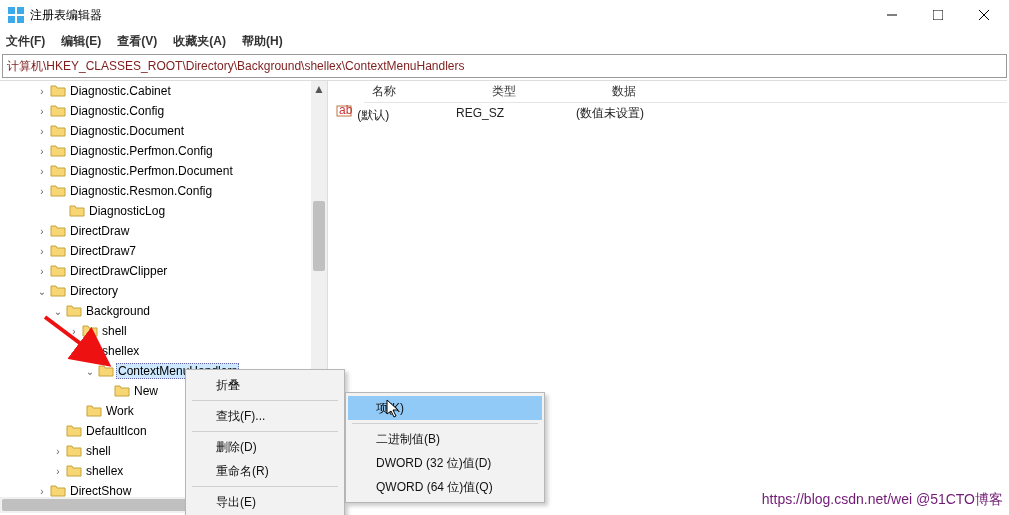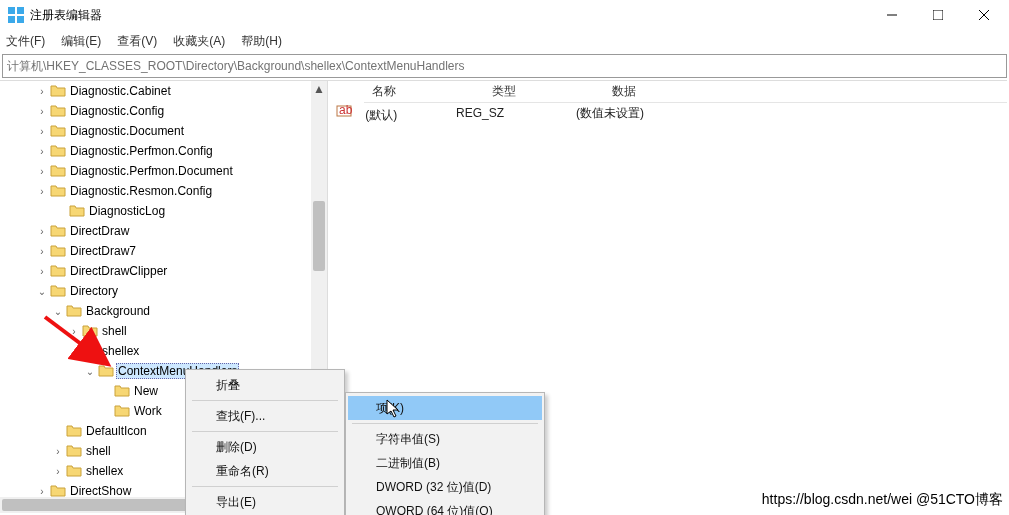--- a/index.html
+++ b/index.html
@@ -2,23 +2,23 @@
 <html><head>
 <meta charset="utf-8">
 <style>
   * { margin: 0; padding: 0; box-sizing: border-box; font-family: "Microsoft YaHei", "Segoe UI", Arial, sans-serif; font-size: 12px; }
   body { background: #fff; width: 1009px; height: 515px; overflow: hidden; position: relative; }
   .titlebar { height: 30px; background:#fff; display:flex; align-items:center; padding:0 2px; border-bottom:0px; }
   .titlebar .app-icon { width:16px; height:16px; margin:0 6px; display:inline-block;}
   .titlebar .title { flex:0 0 auto; color:#000; }
   .titlebar .spacer { flex:1; }
   .winbtn { width:46px; height:30px; display:flex; align-items:center; justify-content:center; color:#333; }
-  .menubar { height:22px; display:flex; align-items:center; padding:0 6px; gap:16px; color:#333; }
+  .menubar { height:22px; display:flex; align-items:center; padding:0 6px; gap:16px; color:#333;font-weight:bold; }
   .menubar span { cursor:default; }
-  .addrbar { height:24px; border:1px solid #999; margin:2px 2px 0 2px; display:flex; align-items:center; padding:0 4px; color:#737373; background:#fff; }
+  .addrbar { height:24px; border:1px solid #999; margin:2px 2px 0 2px; display:flex; align-items:center; padding:0 4px; color:#7f1d1d; background:#fff; }
   .content { position:absolute; top:80px; left:0; right:2px; bottom:2px; border-top:1px solid #ddd; display:flex; }
   
   .treewrap{ width:328px;  position:relative; border-right:1px solid #ddd; background:#fff; overflow:hidden;}
   .tree { position:absolute; inset:0 16px 16px 0; overflow:hidden;}
   .tree-vscroll{position:absolute; top:0; right:0; bottom:16px; width:16px; background:#f0f0f0;}
   .tree-vscroll .thumb{position:absolute; left:2px; right:2px; top:120px; height:70px; background:#c0c0c0; border-radius:2px;}
   .tree-vscroll .arr{position:absolute; left:0; right:0; height:16px; display:flex; align-items:center; justify-content:center; color:#555;}
   .tree-hscroll{position:absolute; left:0; right:16px; bottom:0; height:16px; background:#f0f0f0;}
   .tree-hscroll .thumb{position:absolute; top:2px; bottom:2px; left:2px; width:210px; background:#c0c0c0;border-radius:2px;}
   .tree-hscroll .arr{position:absolute; top:0; bottom:0; width:16px; display:flex; align-items:center; justify-content:center; color:#555;}
@@ -28,28 +28,28 @@
   .row.sel .name { background:#cde8ff; border:1px dotted #66a; padding:0 1px;}
   .folder{ width:16px; height:16px; display:inline-block; margin-right:2px;}
   .folder svg{display:block;}
   
   .listview{ flex:1; position:relative; }
   .lv-head{ display:flex; height:22px; align-items:center; border-bottom:1px solid #e5e5e5; padding-left:8px; color:#333;margin-left:36px;}
   .lv-head .col{ }
   .c1{width:120px;} .c2{width:120px;} .c3{flex:1;}
   .lv-row{display:flex; height:20px; align-items:center; padding-left:8px;}
   .lv-row .col{ color:#222;}
-  .ab-icon{width:16px;height:16px; display:inline-flex; align-items:center; justify-content:center; margin-right:10px;}
+  .ab-icon{width:16px;height:16px; display:inline-flex; align-items:center; justify-content:center; margin-right:2px;}
   
   .ctxmenu{ position:absolute; background:#f2f2f2; border:1px solid #b6b6b6; box-shadow:3px 3px 4px rgba(0,0,0,.2); z-index:10; padding:3px 2px;}
   .ctxmenu .item{ height:24px; display:flex; align-items:center; padding:0 24px 0 28px; position:relative; color:#111;}
   .ctxmenu .item .arrow{ position:absolute; right:6px; font-size:10px; color:#333;}
   .ctxmenu .hl{ background:#91c9f7; }
   .ctxmenu .sep{ height:1px; background:#d0d0d0; margin:3px 4px;}
-  .watermark{position:absolute; right:6px; bottom:6px; color:#000000; font-size:14px;}
+  .watermark{position:absolute; right:6px; bottom:6px; color:#701a75; font-size:14px;}
   
   .arrow-red{position:absolute; z-index:8;}
 </style>
 </head>
 <body>
 
 <div class="titlebar">
   <span class="app-icon">
     <svg viewBox="0 0 16 16">
         <rect x="0" y="0" width="7" height="7" fill="#3ba9ea"></rect>
@@ -229,21 +229,21 @@
         </div>
       <div class="row" style="padding-left:98px">
           <span class="tw"></span>
           <span class="folder">
             <svg viewBox="0 0 16 16">
               <path fill="#f7d774" stroke="#caa23a" d="M1 3h5l1 2h8v8H1z"></path>
             </svg>
           </span>
           <span class="name">New</span>
         </div>
-      <div class="row" style="padding-left:98px">
+      <div class="row" style="padding-left:70px">
           <span class="tw"></span>
           <span class="folder">
             <svg viewBox="0 0 16 16">
               <path fill="#f7d774" stroke="#caa23a" d="M1 3h5l1 2h8v8H1z"></path>
             </svg>
           </span>
           <span class="name">Work</span>
         </div>
       <div class="row" style="padding-left:50px">
           <span class="tw"></span>
@@ -323,21 +323,20 @@
   <div class="sep"></div>
   <div class="item">删除(D)</div>
   <div class="item">重命名(R)</div>
   <div class="sep"></div>
   <div class="item">导出(E)</div>
 </div>
 
 <div class="ctxmenu" style="left:345px; top:392px; width:200px;">
   <div class="item hl">项(K)</div>
   <div class="sep"></div>
-  <div class="item">字符串值(S)</div>
   <div class="item">二进制值(B)</div>
   <div class="item">DWORD (32 位)值(D)</div>
   <div class="item">QWORD (64 位)值(Q)</div>
 
 </div>
 
 <svg class="arrow-red" style="left:40px; top:312px;" width="80" height="60">
   <defs>
       <marker id="ah1" markerWidth="10" markerHeight="10" refX="8" refY="5" orient="auto">
         <path d="M0,0 L10,5 L0,10 z" fill="#e11"></path>

